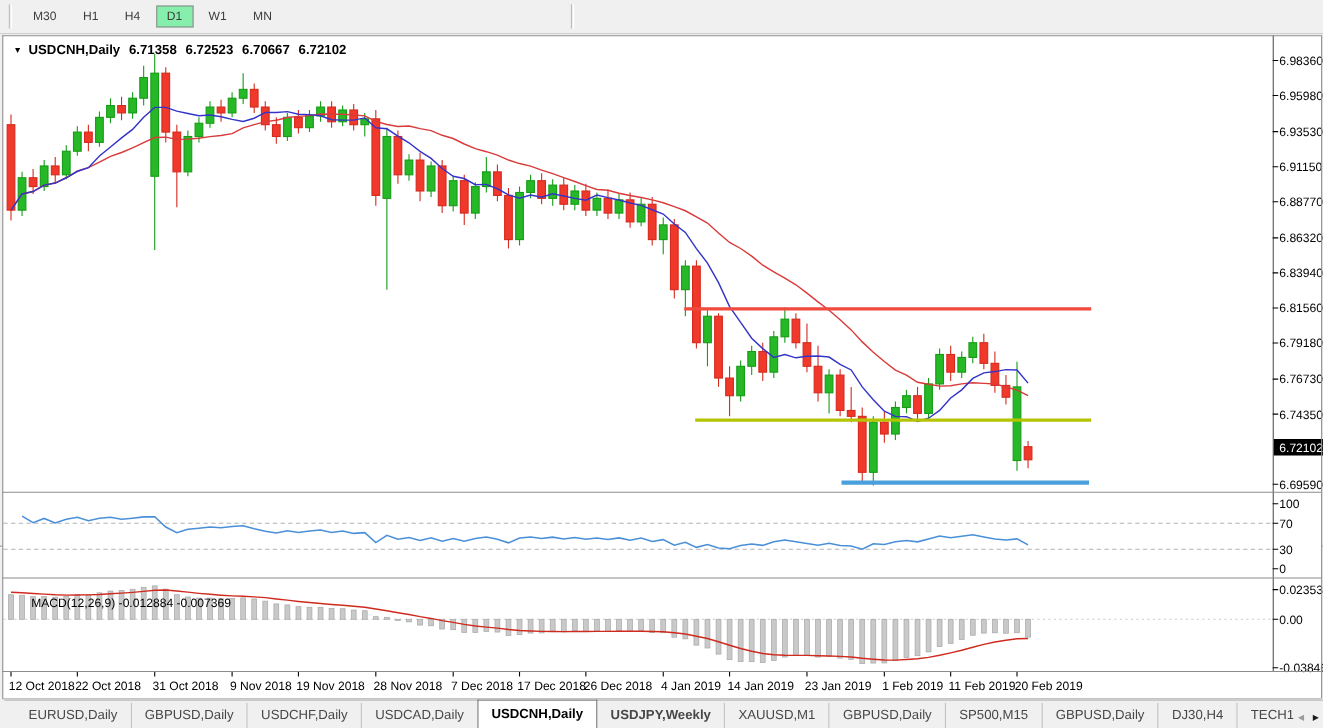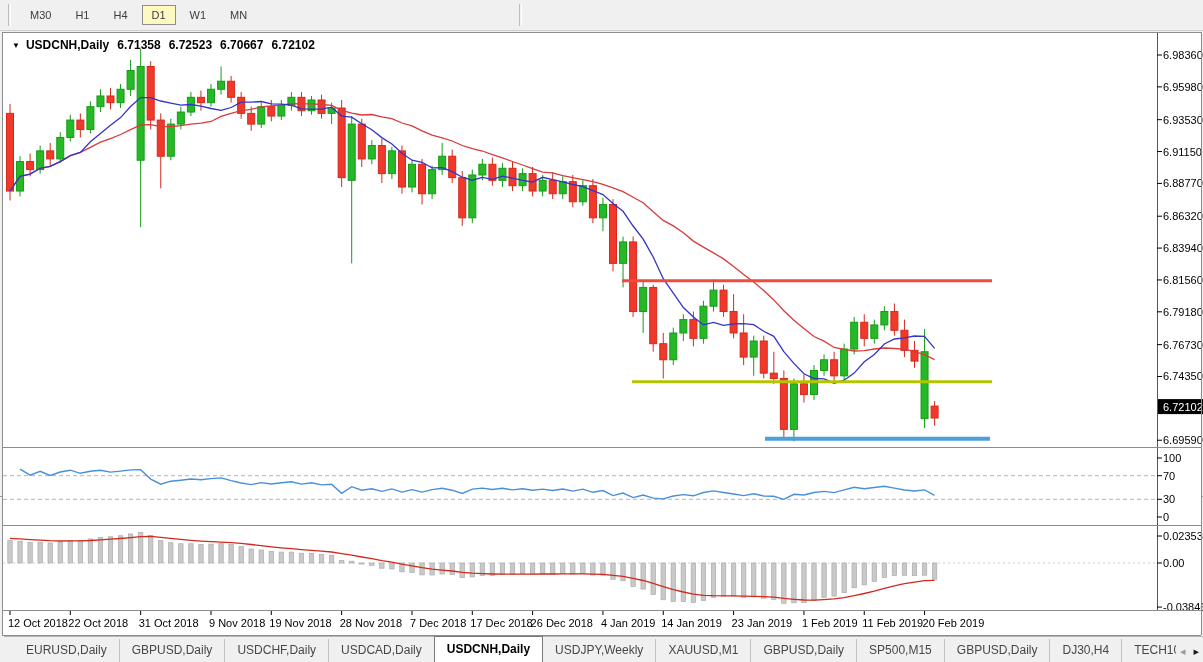--- a/index.html
+++ b/index.html
@@ -7,21 +7,21 @@
     font-family:"Liberation Sans", sans-serif; background:#f0f0f0; }
   #window { position:relative; width:1203px; height:496px; background:#f0f0f0;
     outline:1px solid #9a9a9a; }
 
   
   #toolbar { position:absolute; left:0; top:0; width:1203px; height:31px;
     background:#f0f0f0; border-bottom:1px solid #cfcfcf; display:flex; align-items:center; }
   .tb-grip { width:3px; height:22px; border-left:1px solid #bdbdbd; border-right:1px solid #ffffff; margin:0 7px 0 8px; }
   .tf-btn { font-size:11px; color:#3c3c3c; padding:3px 9px; margin:0 2px; cursor:default;
     border:1px solid transparent; }
-  .tf-btn.active { background:#fef9c3; border:1px solid #8e8e8e;text-align:center; }
+  .tf-btn.active { background:#86efac; border:1px solid #8e8e8e;text-align:center; }
   .tb-sep { width:3px; height:22px; border-left:1px solid #bdbdbd; border-right:1px solid #ffffff; margin:0 6px 0 260px; }
 
   
   #chart-wrap { position:absolute; left:0; top:31px; width:1203px; height:605px; }
   #chart-svg { position:absolute; left:0; top:0; }
 
   #chart-title { position:absolute; left:12px; top:7px; font-size:12px; font-weight:bold;
     color:#000; display:flex; align-items:center; gap:6px; white-space:pre; }
   #chart-title .tri { font-size:8px; position:relative; top:0px; }
   #chart-title .num { margin-left:2px; }
@@ -31,21 +31,21 @@
   #macd-label { left:10px; top:500px; }
 
   
   #tabbar { position:absolute; left:4px; top:636px; width:1203px; height:26px;
     background:#f0f0f0; border-top:1px solid #b5b5b5; display:flex; align-items:flex-end; }
   .tab { font-size:12px; color:#474747; padding:4px 12px 5px 12px; margin-top:2px;
     border-left:1px solid #c3c3c3; cursor:default; white-space:nowrap; }
   .tab:first-child { border-left:none; margin-left:10px; }
   .tab.active { background:#ffffff; color:#000; font-weight:bold;
     border:1px solid #7a7a7a; border-bottom:none; padding:5px 12px 6px 12px; margin-top:0; }
-  .tab.active + .tab { border-left:none; }
+  .tab.active + .tab { border-left:none;font-weight:bold; }
   .tab.clip { max-width:74px; overflow:hidden; }
   #tab-arrows { margin-left:auto; display:flex; align-items:center; gap:8px;
     padding:0 8px 4px 4px; font-size:11px; }
   #tab-arrow-left { color:#9a9a9a; }
   #tab-arrow-right { color:#1a1a1a; }
 </style>
 </head>
 <body>
 
 <div id="window">
@@ -451,20 +451,23 @@
 
     <div id="chart-title">
       <span class="tri">▼</span>
       <span>USDCNH,Daily</span>
       <span class="num">6.71358</span>
       <span class="num">6.72523</span>
       <span class="num">6.70667</span>
       <span class="num">6.72102</span>
     </div>
 
+    <div id="macd-label" class="ind-label">
+      <span>MACD(12,26,9)</span><span> </span><span>-0.012884</span><span> </span><span>-0.007369</span>
+    </div>
   </div>
 
   <div id="tabbar">
     <div class="tab">EURUSD,Daily</div>
     <div class="tab">GBPUSD,Daily</div>
     <div class="tab">USDCHF,Daily</div>
     <div class="tab">USDCAD,Daily</div>
     <div class="tab active">USDCNH,Daily</div>
     <div class="tab">USDJPY,Weekly</div>
     <div class="tab">XAUUSD,M1</div>

